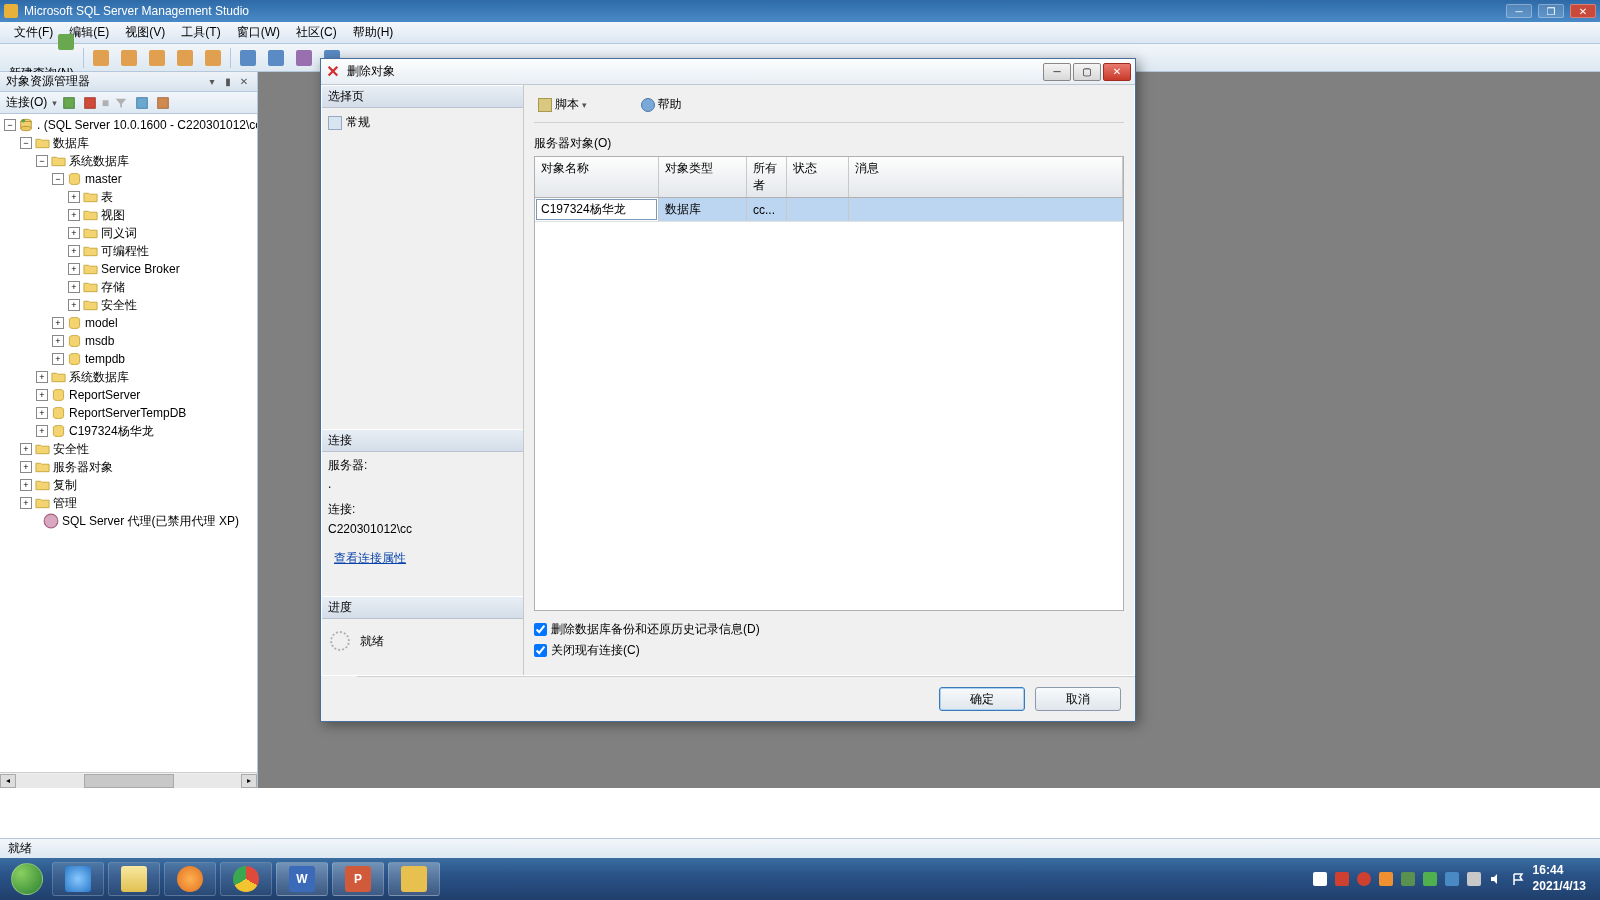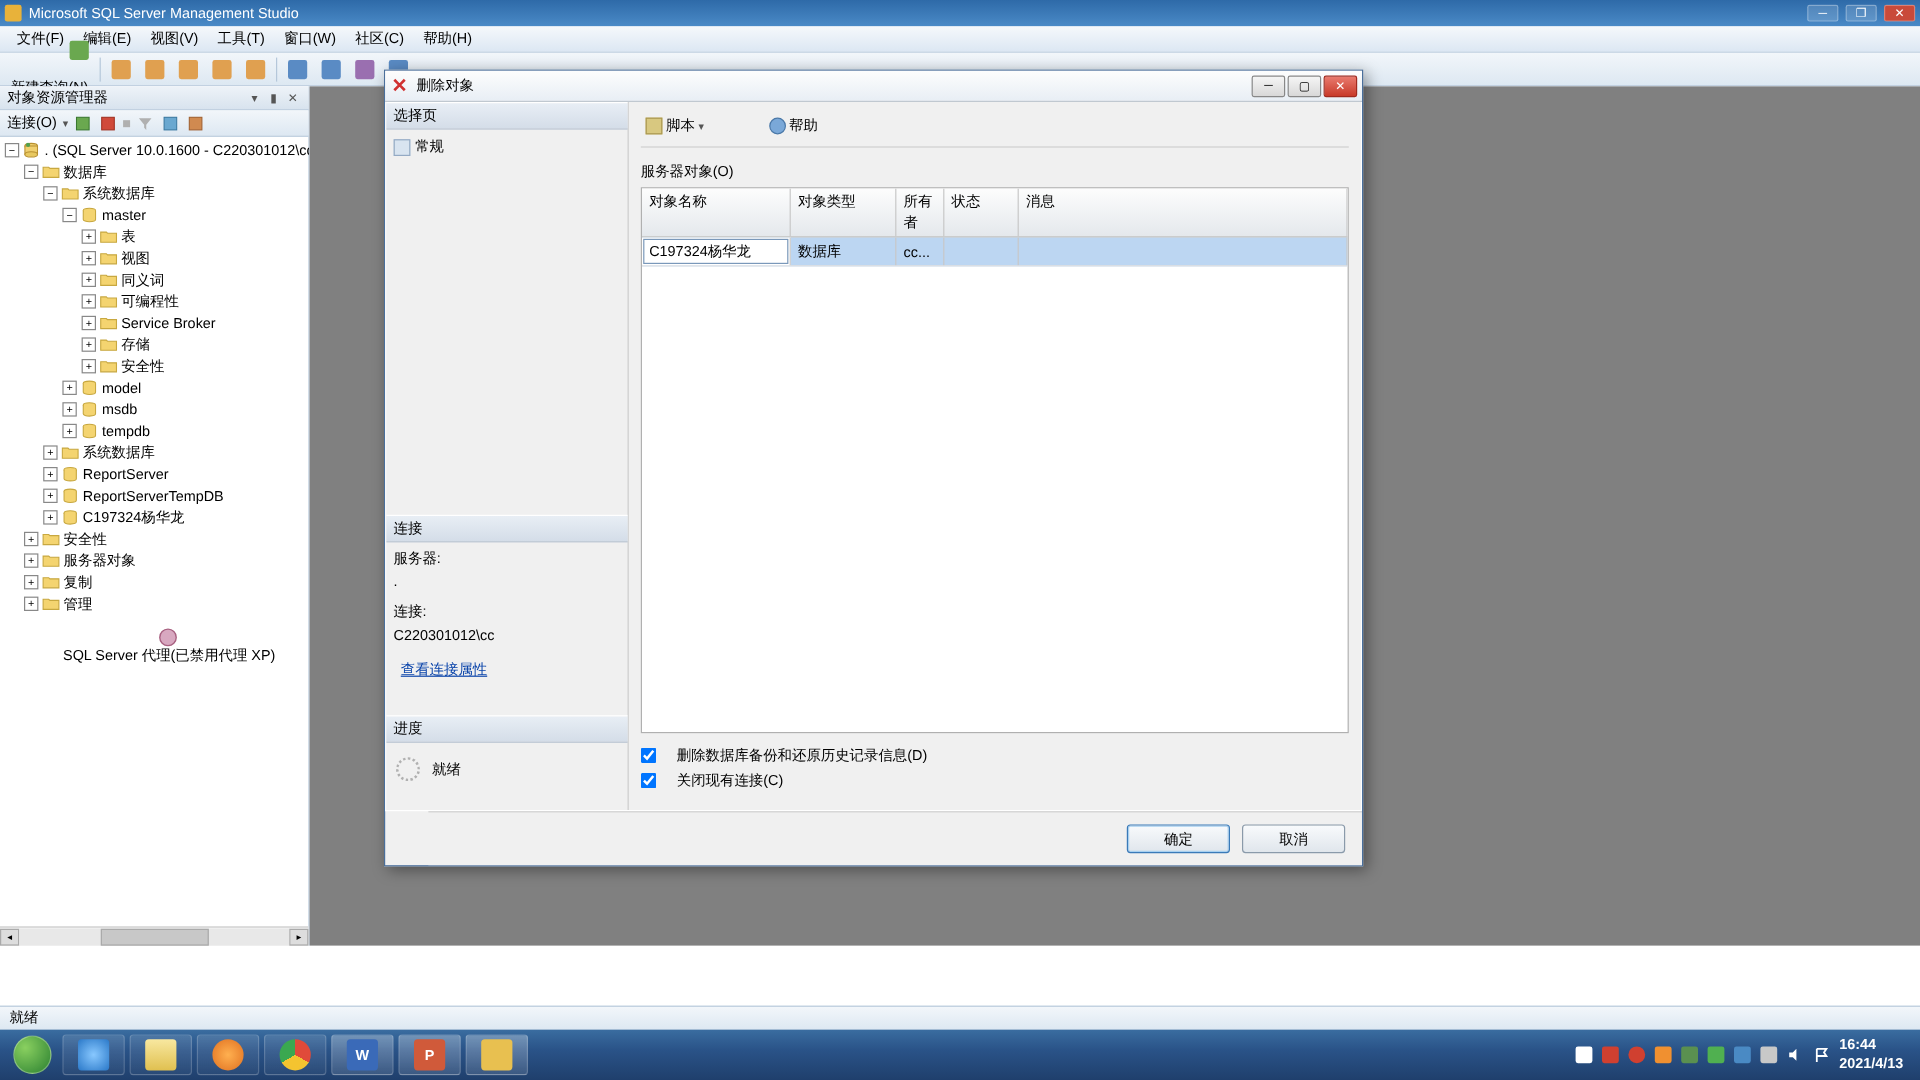--- a/index.html
+++ b/index.html
@@ -83,21 +83,21 @@
 .dlg-grid-header { display: flex; background: linear-gradient(to bottom, #fdfdfd, #e4e8ec); border-bottom: 1px solid #b0b0b0; }
 .dlg-grid-header .gh { padding: 3px 6px; border-right: 1px solid #c8c8c8; font-size: 12px; }
 .dlg-grid-row { display: flex; background: #bcd6f2; border-bottom: 1px solid #e0e0e0; }
 .dlg-grid-row .gc { padding: 2px 6px; border-right: 1px solid #c8c8c8; font-size: 12px; display:flex; align-items:center; }
 .dlg-grid-row .gc.first { background: #fff; padding: 1px; }
 .dlg-grid-row .gc.first .inner { border: 1px solid #7a98ba; padding: 1px 4px; width: 100%; background: #fff; }
 
 .col-name { width: 124px; } .col-type { width: 88px; } .col-owner { width: 40px; } .col-status { width: 62px; } .col-msg { flex: 1; }
 
 .dlg-checks { padding: 8px 0; }
-.dlg-checks label { display: flex; align-items: center; gap: 17px; padding: 2px 0; font-size: 12px; cursor: pointer; }
+.dlg-checks label { display: flex; align-items: center; gap: 4px; padding: 2px 0; font-size: 12px; cursor: pointer; }
 
 .dialog-footer { padding: 10px 14px; display: flex; justify-content: flex-end; gap: 10px; border-top: 1px solid #d0d0d0; background: #f0f0f0; margin-left: 36px; }
 .dlg-btn-main { width: 86px; height: 24px; border: 1px solid #8a9aaa; background: linear-gradient(to bottom, #f8fafc, #e0e6ec); cursor: pointer; font-size: 12px; border-radius: 3px; }
 .dlg-btn-main.primary { border: 1px solid #3a7ab8; box-shadow: inset 0 0 0 1px #a8d0f0; }
 
 
 .statusbar { position: absolute; left: 0; right: 0; bottom: 42px; height: 20px; background: linear-gradient(to bottom, #f2f6fa, #dde8f2); border-top: 1px solid #b5c7da; display: flex; align-items: center; padding: 0 8px; font-size: 11px; }
 
 
 .taskbar { position: absolute; left: 0; right: 0; bottom: 0; height: 42px; background: linear-gradient(to bottom, #3a6da0 0%, #2a5388 40%, #1f3f6c 100%); display: flex; align-items: center; padding: 0 4px; }
@@ -419,21 +419,21 @@
         </div>
       <div class="tree-node" style="padding-left:20px;">
           <span class="tree-toggle">+</span>
           <span class="tree-icon folder">
             <svg viewBox="0 0 16 12">
               <path d="M1 2 L6 2 L7 3 L15 3 L15 11 L1 11 Z" fill="#f4d470" stroke="#c8a840"></path>
             </svg>
           </span>
           <span>管理</span>
         </div>
-      <div class="tree-node" style="padding-left:29px;flex-direction:column;">
+      <div class="tree-node" style="padding-left:29px;">
           <span class="tree-toggle blank"></span>
           <span class="tree-icon">
             <svg viewBox="0 0 14 14">
               <circle cx="7" cy="7" r="6" fill="#d8a8c0" stroke="#a86080"></circle>
             </svg>
           </span>
           <span>SQL Server 代理(已禁用代理 XP)</span>
         </div>
     </div>
     <div class="tree-scroll">

